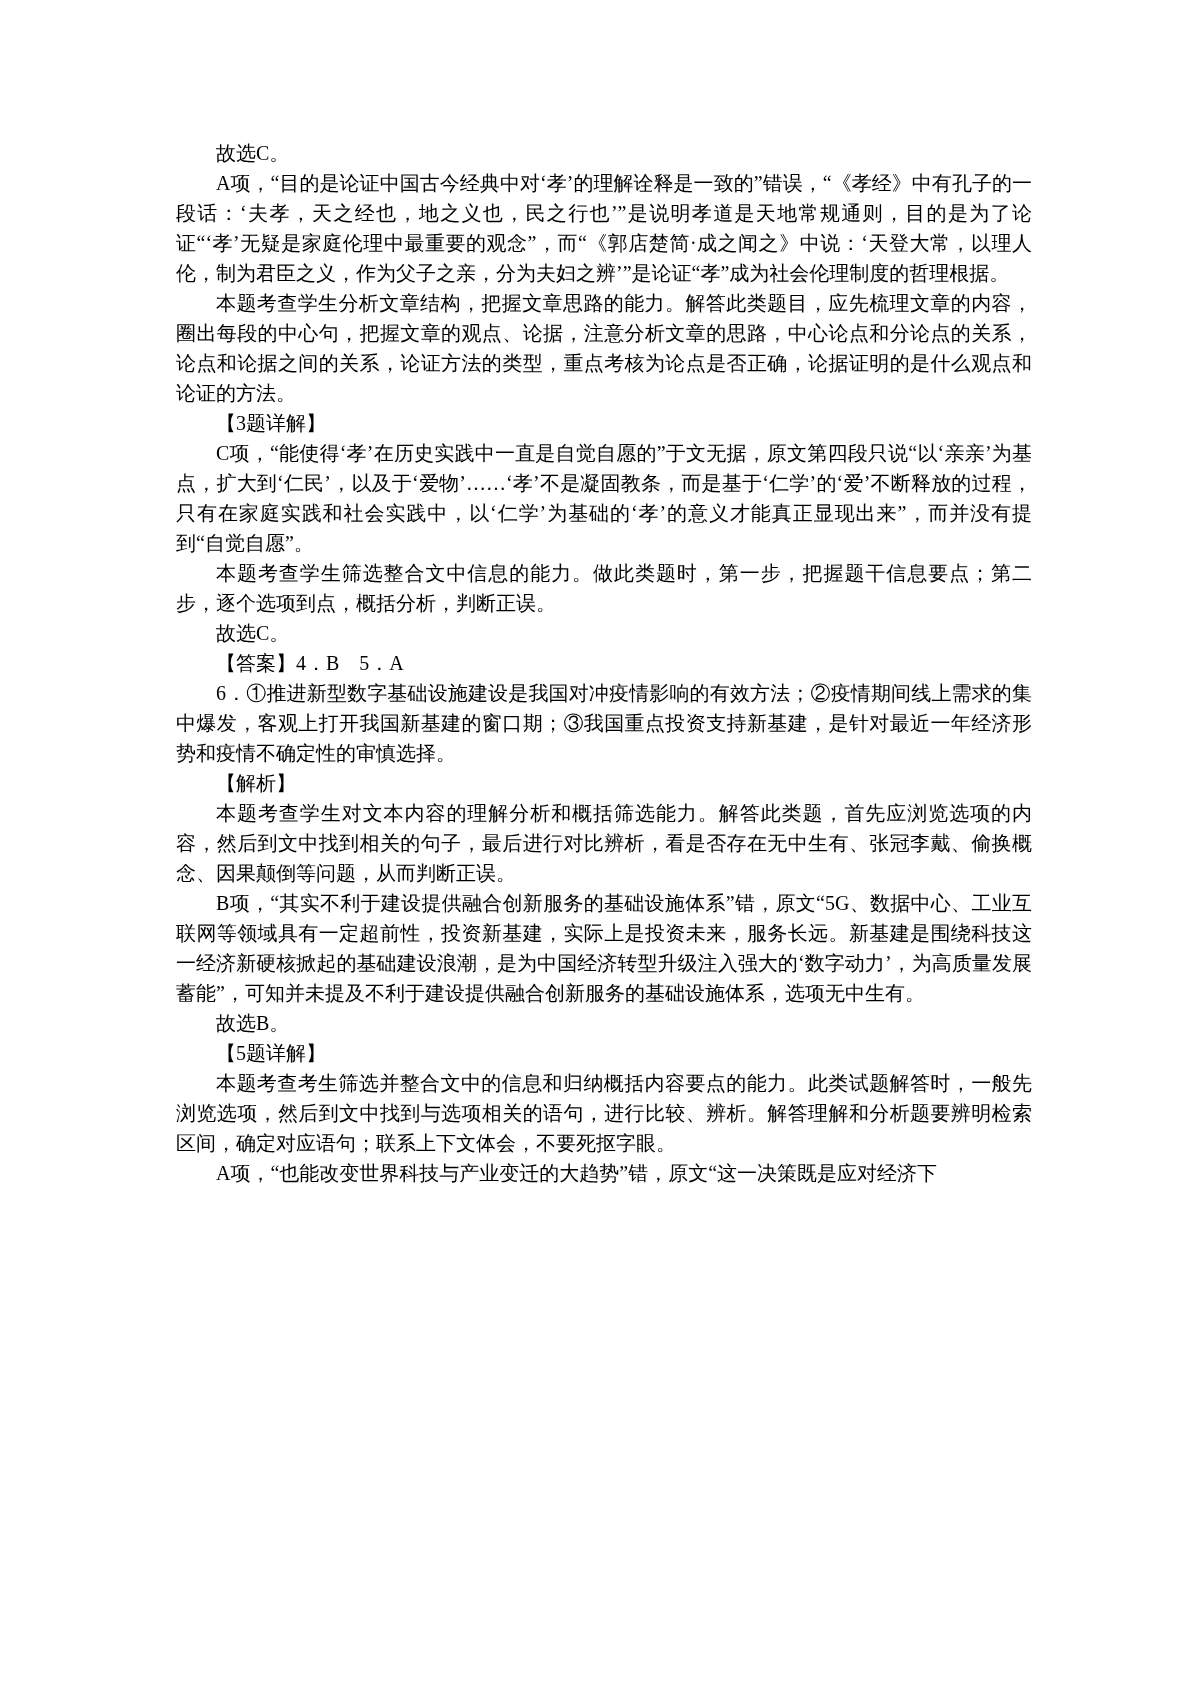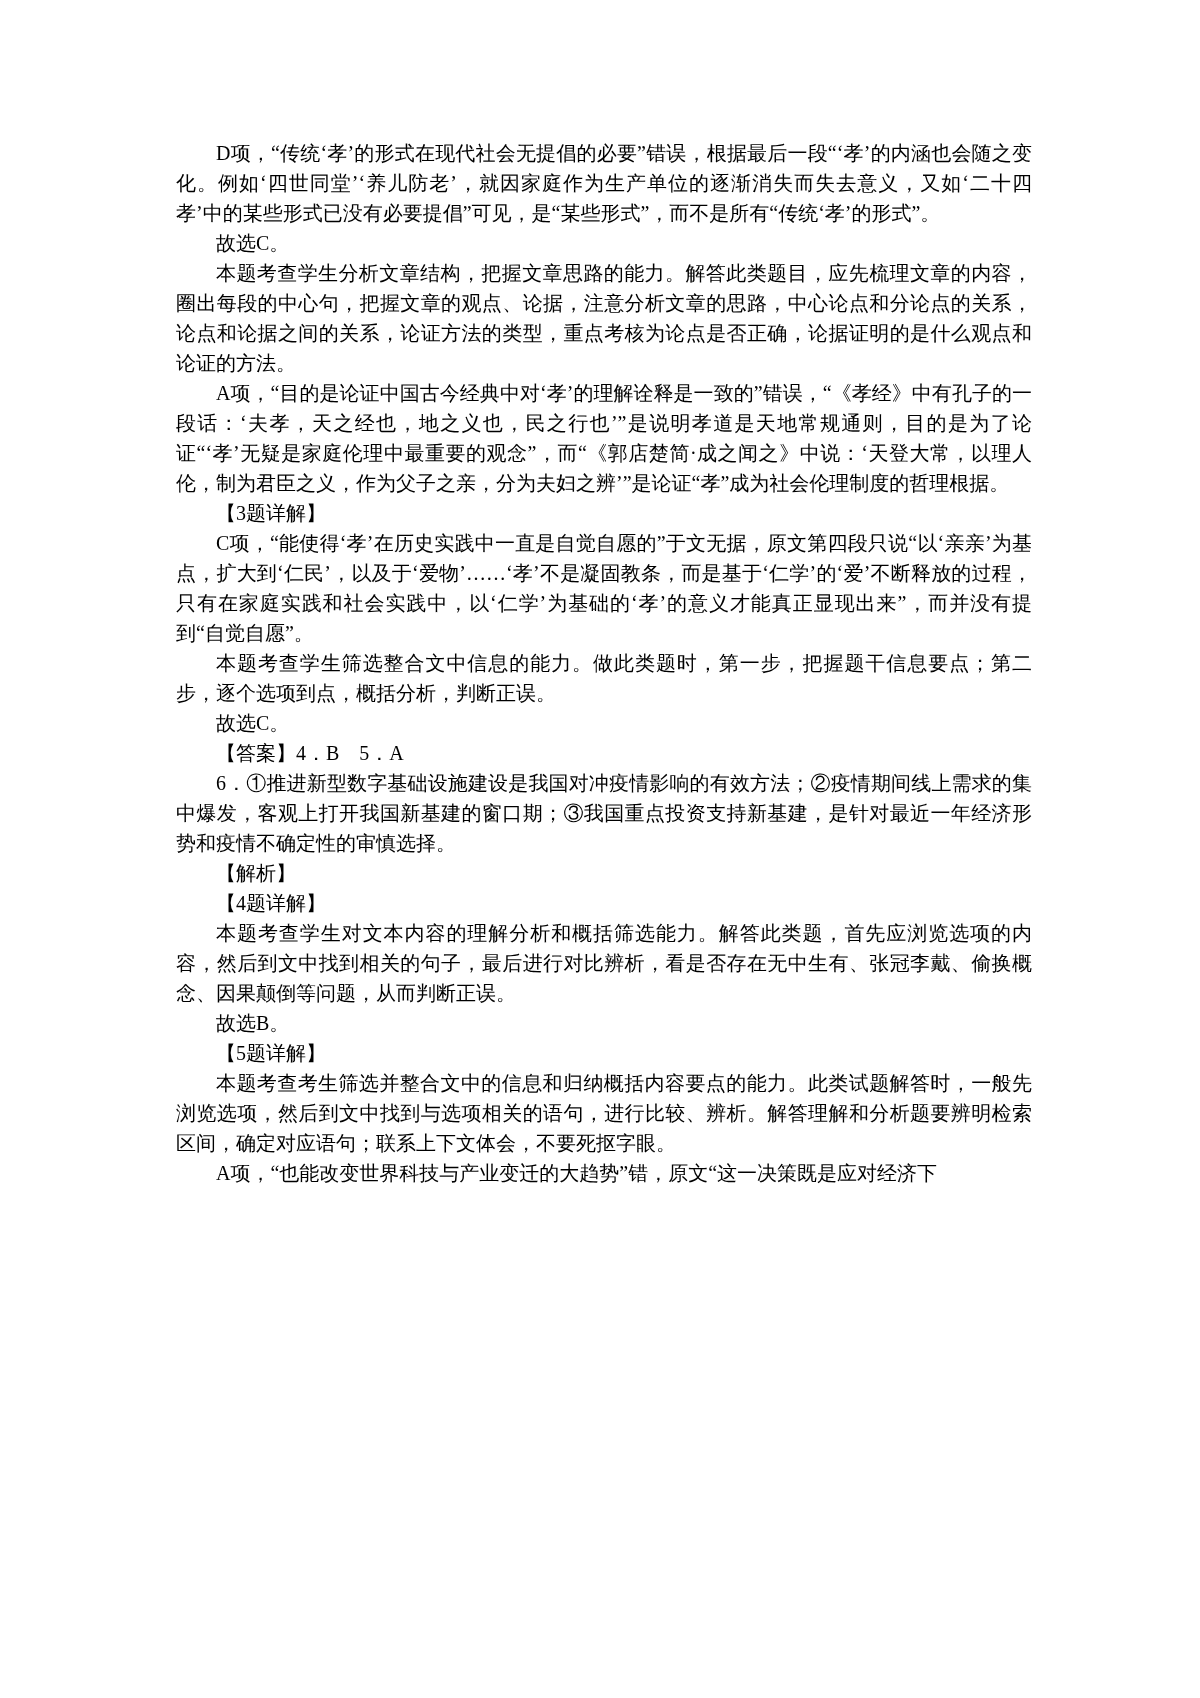--- a/index.html
+++ b/index.html
@@ -27,31 +27,30 @@
     text-indent: 2em;
     text-align: justify;
     word-break: break-all;
   }
 </style>
 </head>
 <body>
 
 <div class="page">
   <div class="doc">
-      <p>D项，“传统‘孝’的形式在现代社会无提倡的必要”错误，根据最后一段“‘孝’的内涵也会随之变化。例如‘四世同堂’‘养儿防老’，就因家庭作为生产单位的逐渐消失而失去意义，又如‘二十四孝’中的某些形式已没有必要提倡”可见，是“某些形式”，而不是所有“传统‘孝’的形式”。</p>
       <p>故选C。</p>
+      <p>A项，“目的是论证中国古今经典中对‘孝’的理解诠释是一致的”错误，“《孝经》中有孔子的一段话：‘夫孝，天之经也，地之义也，民之行也’”是说明孝道是天地常规通则，目的是为了论证“‘孝’无疑是家庭伦理中最重要的观念”，而“《郭店楚简·成之闻之》中说：‘天登大常，以理人伦，制为君臣之义，作为父子之亲，分为夫妇之辨’”是论证“孝”成为社会伦理制度的哲理根据。</p>
       <p>本题考查学生分析文章结构，把握文章思路的能力。解答此类题目，应先梳理文章的内容，圈出每段的中心句，把握文章的观点、论据，注意分析文章的思路，中心论点和分论点的关系，论点和论据之间的关系，论证方法的类型，重点考核为论点是否正确，论据证明的是什么观点和论证的方法。</p>
-      <p>A项，“目的是论证中国古今经典中对‘孝’的理解诠释是一致的”错误，“《孝经》中有孔子的一段话：‘夫孝，天之经也，地之义也，民之行也’”是说明孝道是天地常规通则，目的是为了论证“‘孝’无疑是家庭伦理中最重要的观念”，而“《郭店楚简·成之闻之》中说：‘天登大常，以理人伦，制为君臣之义，作为父子之亲，分为夫妇之辨’”是论证“孝”成为社会伦理制度的哲理根据。</p>
       <p>【3题详解】</p>
       <p>C项，“能使得‘孝’在历史实践中一直是自觉自愿的”于文无据，原文第四段只说“以‘亲亲’为基点，扩大到‘仁民’，以及于‘爱物’……‘孝’不是凝固教条，而是基于‘仁学’的‘爱’不断释放的过程，只有在家庭实践和社会实践中，以‘仁学’为基础的‘孝’的意义才能真正显现出来”，而并没有提到“自觉自愿”。</p>
       <p>本题考查学生筛选整合文中信息的能力。做此类题时，第一步，把握题干信息要点；第二步，逐个选项到点，概括分析，判断正误。</p>
       <p>故选C。</p>
       <p>【答案】4．B　5．A</p>
       <p>6．①推进新型数字基础设施建设是我国对冲疫情影响的有效方法；②疫情期间线上需求的集中爆发，客观上打开我国新基建的窗口期；③我国重点投资支持新基建，是针对最近一年经济形势和疫情不确定性的审慎选择。</p>
       <p>【解析】</p>
-      <p>【4题详解】</p>
       <p>本题考查学生对文本内容的理解分析和概括筛选能力。解答此类题，首先应浏览选项的内容，然后到文中找到相关的句子，最后进行对比辨析，看是否存在无中生有、张冠李戴、偷换概念、因果颠倒等问题，从而判断正误。</p>
+      <p>B项，“其实不利于建设提供融合创新服务的基础设施体系”错，原文“5G、数据中心、工业互联网等领域具有一定超前性，投资新基建，实际上是投资未来，服务长远。新基建是围绕科技这一经济新硬核掀起的基础建设浪潮，是为中国经济转型升级注入强大的‘数字动力’，为高质量发展蓄能”，可知并未提及不利于建设提供融合创新服务的基础设施体系，选项无中生有。</p>
       <p>故选B。</p>
       <p>【5题详解】</p>
       <p>本题考查考生筛选并整合文中的信息和归纳概括内容要点的能力。此类试题解答时，一般先浏览选项，然后到文中找到与选项相关的语句，进行比较、辨析。解答理解和分析题要辨明检索区间，确定对应语句；联系上下文体会，不要死抠字眼。</p>
       <p>A项，“也能改变世界科技与产业变迁的大趋势”错，原文“这一决策既是应对经济下</p>
     </div>
 </div>
 
 </body></html>

